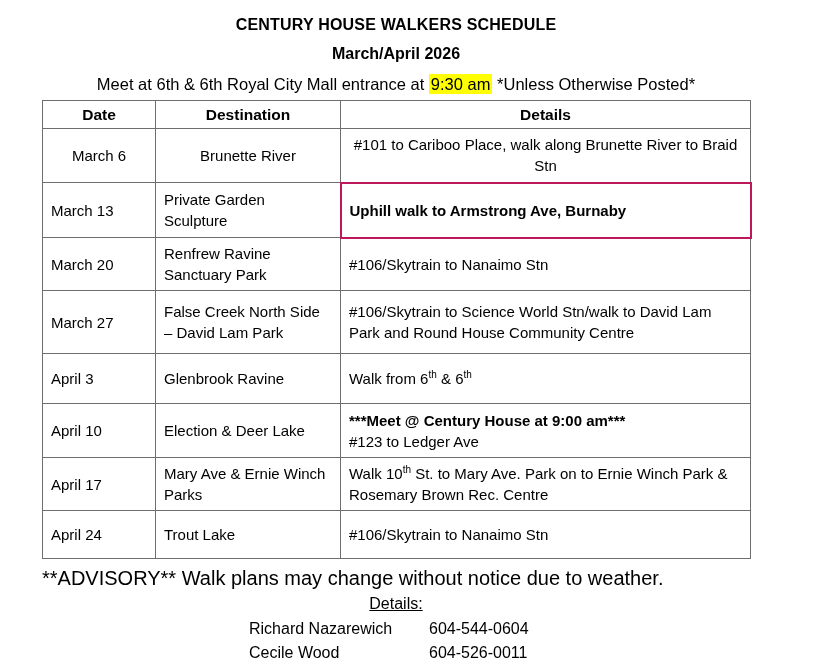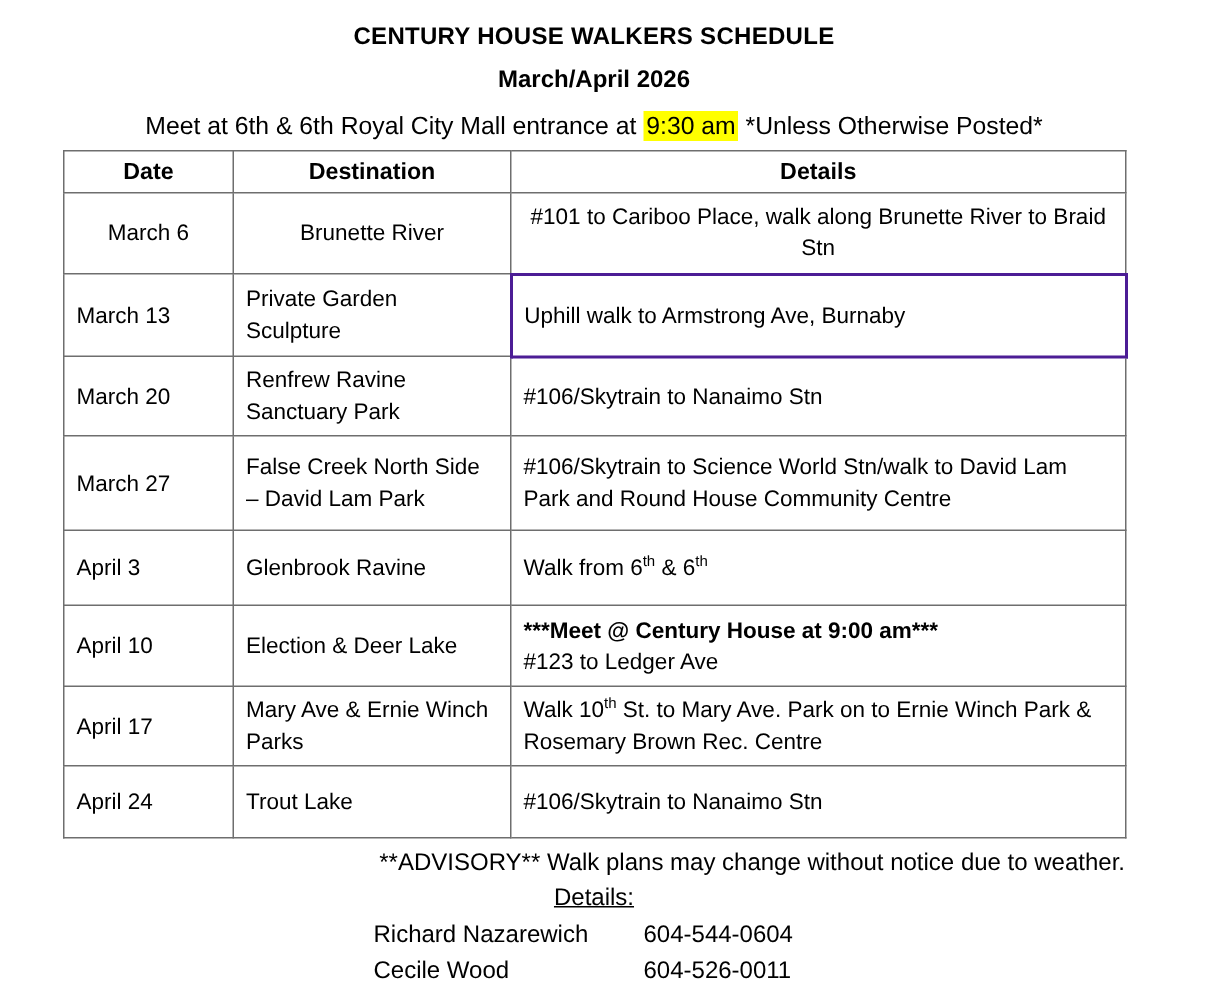--- a/index.html
+++ b/index.html
@@ -60,27 +60,27 @@
     padding: 2px 4px;
   }
   .schedule tbody tr:nth-child(1) { height: 54px; text-align: center; }
   .schedule tbody tr:nth-child(2) { height: 55px; }
   .schedule tbody tr:nth-child(3) { height: 53px; }
   .schedule tbody tr:nth-child(4) { height: 63px; }
   .schedule tbody tr:nth-child(5) { height: 50px; }
   .schedule tbody tr:nth-child(6) { height: 54px; }
   .schedule tbody tr:nth-child(7) { height: 53px; }
   .schedule tbody tr:nth-child(8) { height: 48px; padding-left: 12px; }
-  td.c-details.thick { border: 2px solid #4c1d95; }
+  td.c-details.thick { border: 2px solid #be185d; font-weight: bold; }
   .dline { display: block; }
   .dline .b { font-weight: 700; }
   .dline sup { font-size: 10px; line-height: 0; }
   .advisory {
-    text-align: right;
-    font-size: 16px;
+    text-align: left;
+    font-size: 20px;
     margin-top: 8px;
   }
   .contacts-label {
     text-align: center;
     font-size: 16px;
     margin-top: 5px;
     text-decoration: underline;
   }
   .contacts {
     width: 262px;

